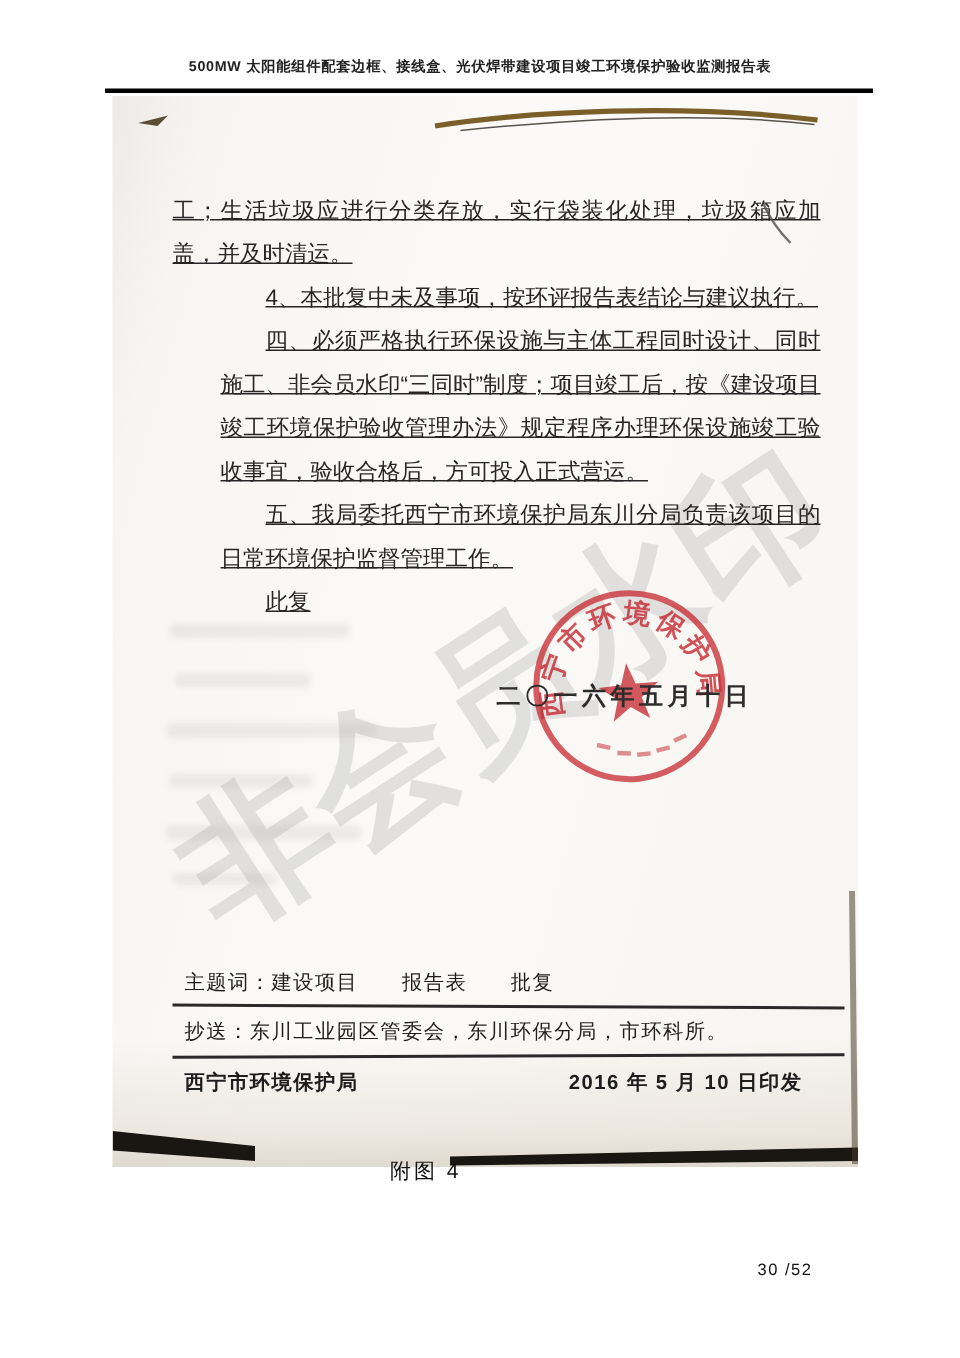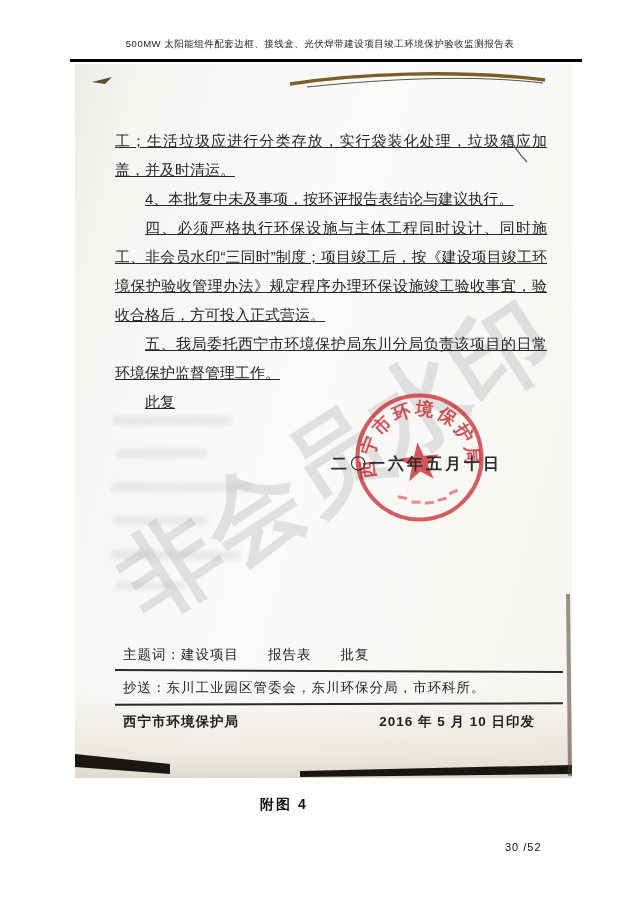--- a/index.html
+++ b/index.html
@@ -4,21 +4,21 @@
 <style>
   html,body{margin:0;padding:0;}
   body{
     width:640px;height:905px;position:relative;background:#ffffff;
     font-family:"Liberation Sans","DejaVu Sans",sans-serif;
     overflow:hidden;
   }
   
   .header-title{
     position:absolute;left:0;right:0;top:38px;
-    text-align:center;font-size:9.5px;font-weight:400;color:#222;
+    text-align:center;font-size:9.5px;font-weight:700;color:#222;
     letter-spacing:.5px;
   }
   .header-rule{
     position:absolute;left:70px;top:59px;width:512px;height:2.5px;
     background:#000;
   }
   
   .scan{
     position:absolute;left:75px;top:64px;width:497px;height:714px;
     background:
@@ -41,39 +41,39 @@
     font-size:98px;font-weight:700;color:rgba(172,172,172,.33);
     transform:rotate(-33deg);pointer-events:none;
   }
   
   .body-text{
     position:absolute;left:40px;top:62px;width:432px;
     font-size:15px;line-height:29px;color:#262626;
     text-align:justify;font-weight:500;text-decoration:underline;
   }
   .body-text p{margin:0;}
-  .body-text p.indent{text-indent:2em;}
+  .body-text p.indent{text-indent:2em;margin-left:32px;}
   
   .stamp{position:absolute;left:277px;top:326px;width:135px;height:135px;transform:rotate(-6deg);opacity:.92;}
   
   .sign-date{
     position:absolute;left:256px;top:390px;width:230px;
     font-size:16px;letter-spacing:3px;color:#2c2c2c;font-weight:700;z-index:5;
   }
   
   .doc-footer{position:absolute;left:40px;top:580px;width:448px;font-size:13.5px;color:#1d1d1d;}
   .doc-footer .line{margin:0;padding:2px 0 0 8px;font-weight:400;letter-spacing:1px;}
   .doc-footer .rule{height:2px;background:#2a2a2a;margin:6px 0 5px 0;}
   .doc-footer .rule.r1{transform:rotate(.25deg);}
   .doc-footer .rule.r2{transform:rotate(-.2deg);}
   .issuer-row{display:flex;justify-content:space-between;padding:3px 28px 0 8px;font-weight:700;letter-spacing:1px;}
   
   .artifacts{position:absolute;left:0;top:0;width:497px;height:714px;pointer-events:none;}
   
-  .caption{position:absolute;left:260px;top:796px;font-size:14px;font-weight:700;color:#111;letter-spacing:2px;}
+  .caption{position:absolute;left:260px;top:772px;font-size:14px;font-weight:400;color:#111;letter-spacing:2px;}
   .pagenum{position:absolute;left:505px;top:841px;font-size:11px;font-weight:400;color:#111;letter-spacing:1px;}
 </style>
 </head>
 <body>
 
 <div>
 
   <div class="header-title">500MW 太阳能组件配套边框、接线盒、光伏焊带建设项目竣工环境保护验收监测报告表</div>
   <div class="header-rule"></div>
 

